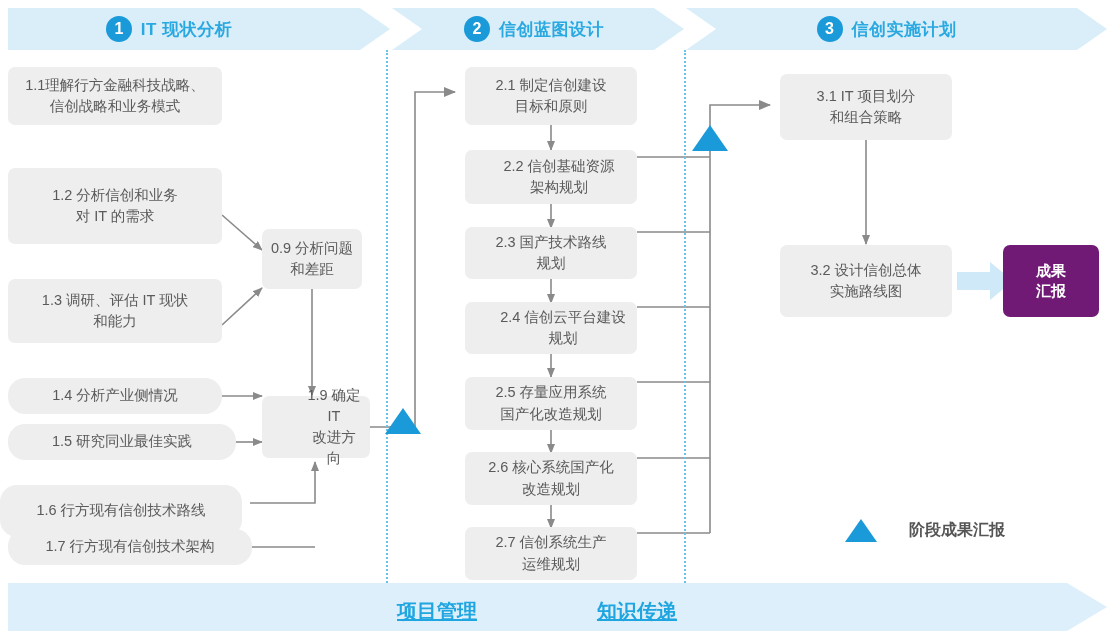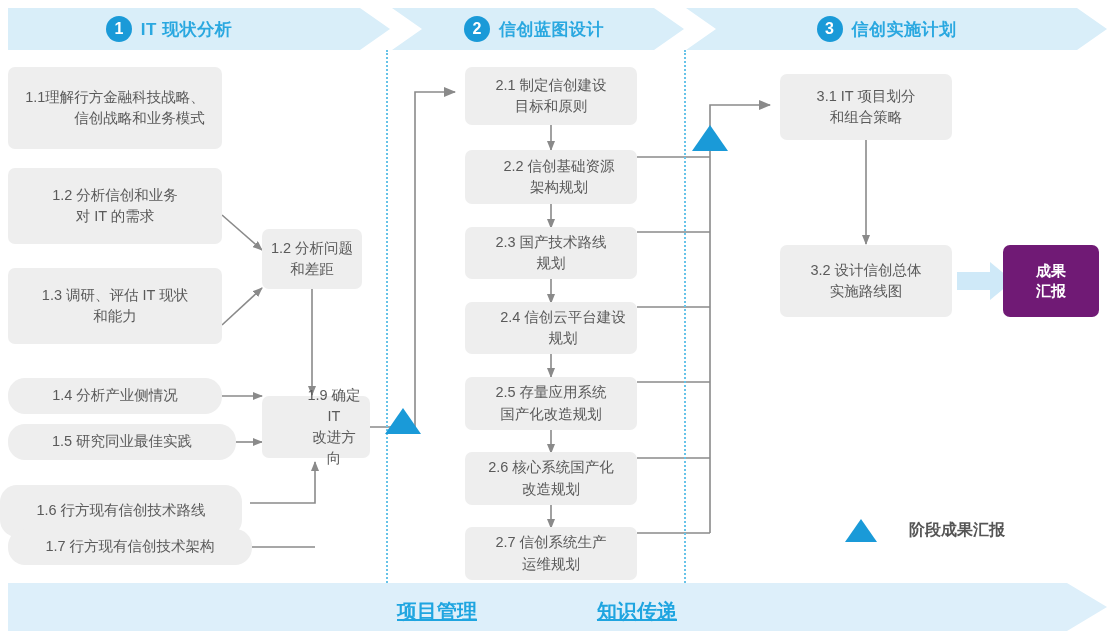--- a/index.html
+++ b/index.html
@@ -170,31 +170,31 @@
       <span class="phase-label">信创蓝图设计</span>
     </div>
   </div>
   <div class="phase p3">
     <div class="phase-inner">
       <span class="phase-num">3</span>
       <span class="phase-label">信创实施计划</span>
     </div>
   </div>
 
-  <div class="box" style="left:8px;top:67px;width:214px;height:82px;text-align:right;">1.1理解行方金融科技战略、
+  <div class="box" style="left:8px;top:67px;width:214px;height:58px;">1.1理解行方金融科技战略、
 信创战略和业务模式</div>
   <div class="box" style="left:8px;top:168px;width:214px;height:76px;">1.2 分析信创和业务
 对 IT 的需求</div>
-  <div class="box" style="left:8px;top:268px;width:214px;height:76px;">1.3 调研、评估 IT 现状
+  <div class="box" style="left:8px;top:279px;width:214px;height:64px;">1.3 调研、评估 IT 现状
 和能力</div>
   <div class="box pill" style="left:8px;top:378px;width:214px;height:36px;">1.4 分析产业侧情况</div>
   <div class="box pill" style="left:8px;top:424px;width:228px;height:36px;">1.5 研究同业最佳实践</div>
   <div class="box pill" style="left:0;top:485px;width:242px;height:52px;">1.6 行方现有信创技术路线</div>
   <div class="box pill" style="left:8px;top:529px;width:244px;height:36px;">1.7 行方现有信创技术架构</div>
-  <div class="box" style="left:262px;top:229px;width:100px;height:60px;">1.2 分析问题
+  <div class="box" style="left:262px;top:229px;width:100px;height:60px;">0.9 分析问题
 和差距</div>
   <div class="box" style="left:262px;top:396px;width:108px;height:62px;padding-left:44px;">1.9 确定 IT
 改进方向</div>
 
   <div class="box" style="left:465px;top:67px;width:172px;height:58px;">2.1 制定信创建设
 目标和原则</div>
   <div class="box" style="left:465px;top:150px;width:172px;height:54px;padding-left:24px;">2.2 信创基础资源
 架构规划</div>
   <div class="box" style="left:465px;top:227px;width:172px;height:52px;">2.3 国产技术路线
 规划</div>

